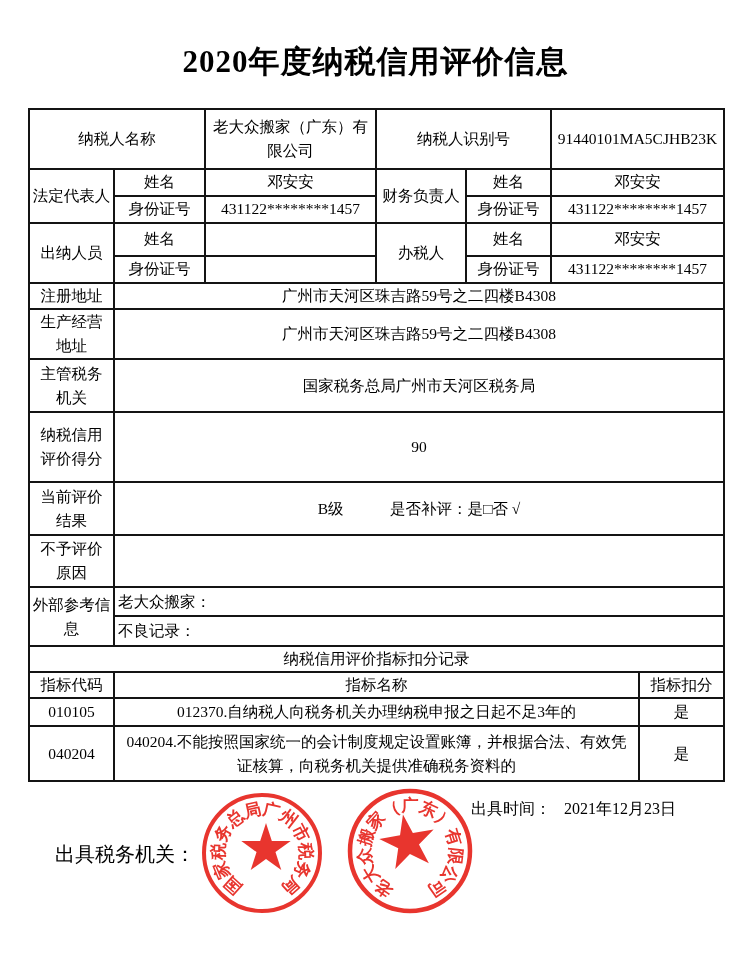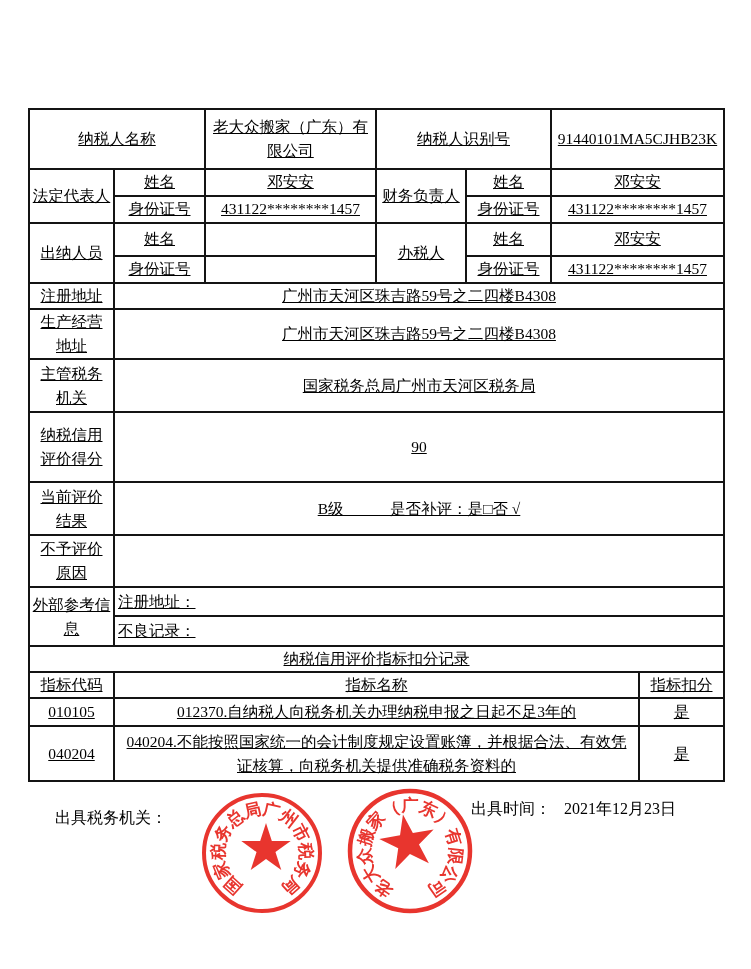--- a/index.html
+++ b/index.html
@@ -6,45 +6,46 @@
   .page{
     position:relative;width:751px;height:969px;background:#ffffff;
     font-family:"Liberation Serif","DejaVu Serif",serif;color:#000;overflow:hidden;
   }
   .title{
     position:absolute;top:41px;left:0;width:100%;margin:0;
     text-align:center;font-size:31px;font-weight:bold;letter-spacing:1px;
   }
   table.doc{
     position:absolute;left:28px;top:108px;width:695px;
-    border-collapse:collapse;table-layout:fixed;font-size:15.5px;text-decoration:underline;
+    border-collapse:collapse;table-layout:fixed;font-size:15.5px;
   }
   table.doc td{
     border:2px solid #141414;text-align:center;vertical-align:middle;
     padding:0 2px;overflow:hidden;line-height:1.55;
   }
   .pre{white-space:pre-line;}
   .left{text-align:left !important;padding-left:3px !important;}
   .r1{height:60px}.r2{height:27px}.r3{height:27px}.r4{height:33px}.r5{height:27px}
   .r6{height:15px}.r7{height:47px}.r8{height:53px}.r9{height:70px}.r10{height:53px}
   .r11{height:52px}.r12{height:29px}.r13{height:30px}.r14{height:25px}
   .r15{height:26px}.r16{height:28px}.r17{height:55px}
-  .footer-left{position:absolute;left:55px;top:808px;font-size:16px;}
+  .footer-left{position:absolute;left:55px;top:841px;font-size:20px;}
   .footer-right{position:absolute;left:471px;top:799px;font-size:16px;}
   .footer-right .val{margin-left:13px;}
   .stamp{position:absolute;width:140px;height:140px;opacity:.93;}
   .stamp-authority{left:192px;top:783px;}
   .stamp-company{left:340px;top:781px;}
   .stamp text{font-family:"Liberation Serif","DejaVu Serif",serif;font-weight:600;}
 </style>
 </head>
 <body>
 
 <div class="page">
 
+  <h1 class="title">2020年度纳税信用评价信息</h1>
 
   <table class="doc">
     <colgroup>
       <col style="width:85px">
         <col style="width:91px">
         <col style="width:171px">
       <col style="width:90px">
         <col style="width:85px">
         <col style="width:88px">
         <col style="width:85px">
@@ -110,21 +111,21 @@
       <td colspan="6">B级　　　是否补评：是□否 √</td>
     </tr>
     <tr class="r11">
       <td class="pre">不予评价
 原因</td>
       <td colspan="6"></td>
     </tr>
     <tr class="r12">
       <td class="pre" rowspan="2">外部参考信
 息</td>
-      <td colspan="6" class="left">注册地址：</td>
+      <td colspan="6" class="left">老大众搬家：</td>
     </tr>
     <tr class="r13">
       <td colspan="6" class="left">不良记录：</td>
     </tr>
     <tr class="r14">
       <td colspan="7">纳税信用评价指标扣分记录</td>
     </tr>
     <tr class="r15">
       <td>指标代码</td>
       <td colspan="5">指标名称</td>

